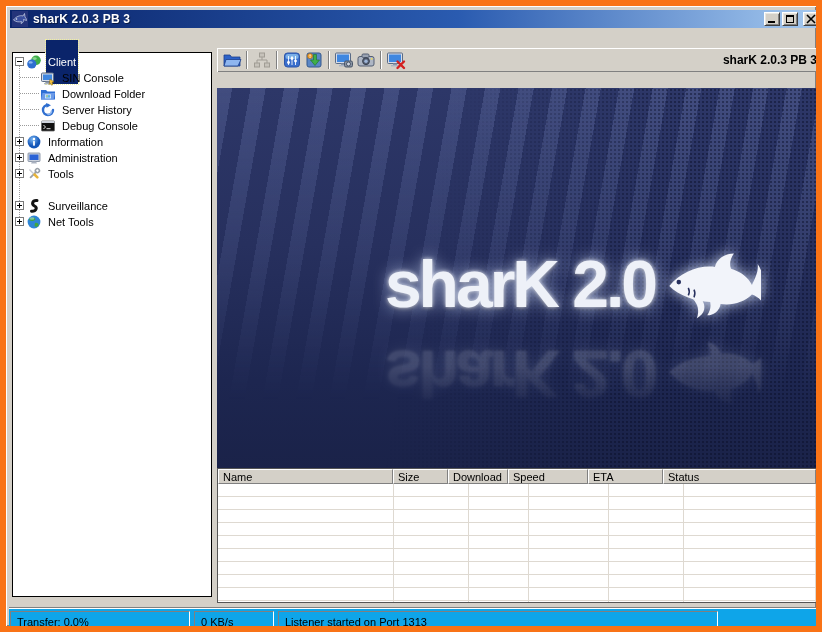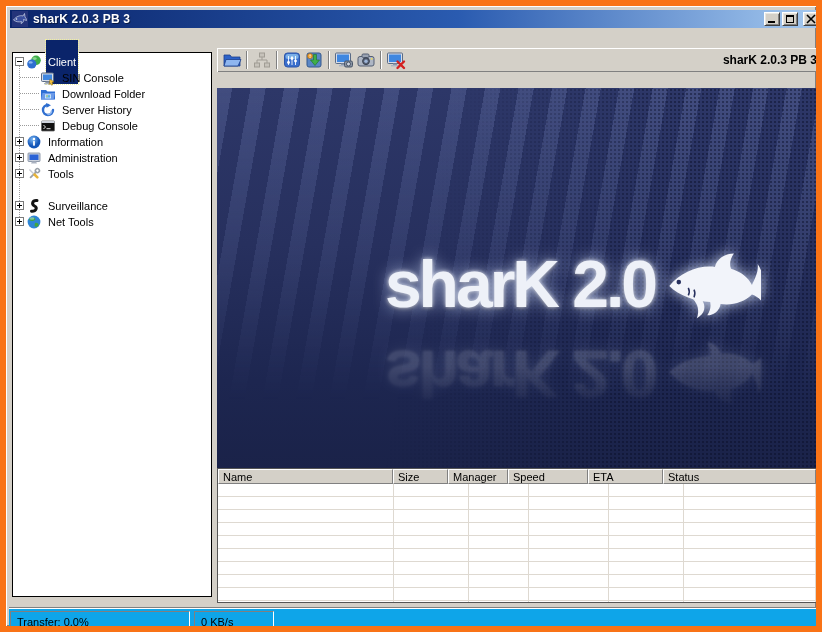--- a/index.html
+++ b/index.html
@@ -351,33 +351,34 @@
       <svg class="logo-shark" viewBox="0 0 100 80">
         <path fill="#f2f4fa" d="M4,42 C16,28 34,20 52,22 C54,14 62,8 72,8 C68,14 67,19 69,24 C79,27 87,33 91,41 C94,34 98,28 97,19 C103,28 105,39 101,48 C105,51 107,57 105,64 C101,57 97,53 91,51 C83,59 70,63 58,61 C57,68 51,73 44,73 C47,68 48,64 47,59 C31,58 14,52 4,42 Z"></path>
       </svg>
     </div>
   </div>
 
   <div class="ttable">
     <div class="thead">
       <div class="hcell" style="width:175px">Name</div>
       <div class="hcell" style="width:55px">Size</div>
-      <div class="hcell" style="width:60px">Manager</div>
+      <div class="hcell" style="width:60px">Download</div>
       <div class="hcell" style="width:80px">Speed</div>
       <div class="hcell" style="width:75px">ETA</div>
       <div class="hcell" style="width:153px">Status</div>
       <div class="hcell" style="flex:1"></div>
     </div>
     <div class="tbody"></div>
     <div class="vgrid" style="left:175px"></div>
     <div class="vgrid" style="left:250px"></div>
     <div class="vgrid" style="left:310px"></div>
     <div class="vgrid" style="left:390px"></div>
     <div class="vgrid" style="left:465px"></div>
     <div class="vgrid" style="left:597px"></div>
   </div>
 
   <div class="statusbar">
     <div class="spanel" style="left:1px;width:180px">Transfer: 0,0%</div>
     <div class="spanel" style="left:185px;width:80px">0 KB/s</div>
+    <div class="spanel" style="left:269px;width:440px">Listener started on Port 1313</div>
   </div>
 
 </div>
 
 </body></html>

